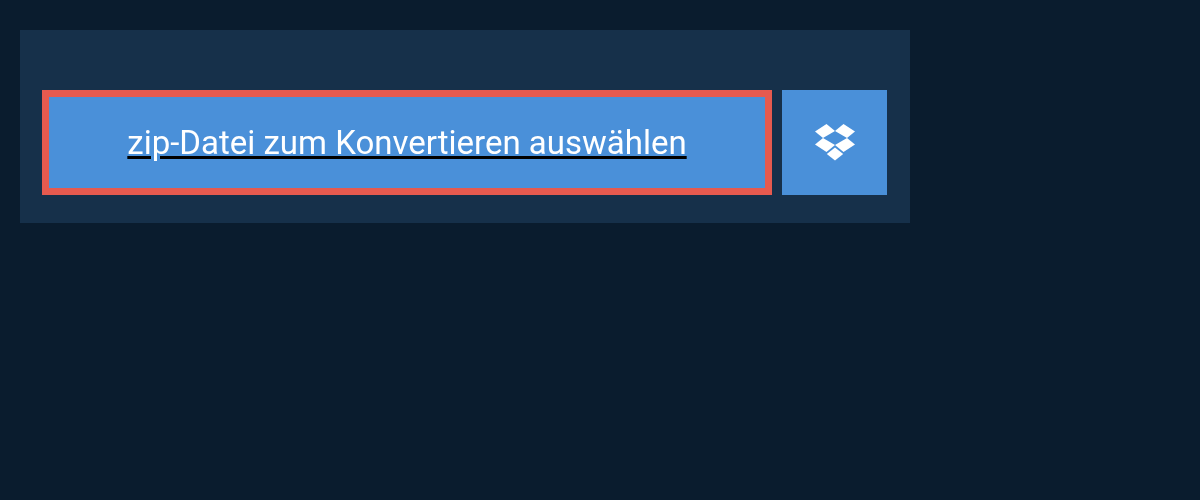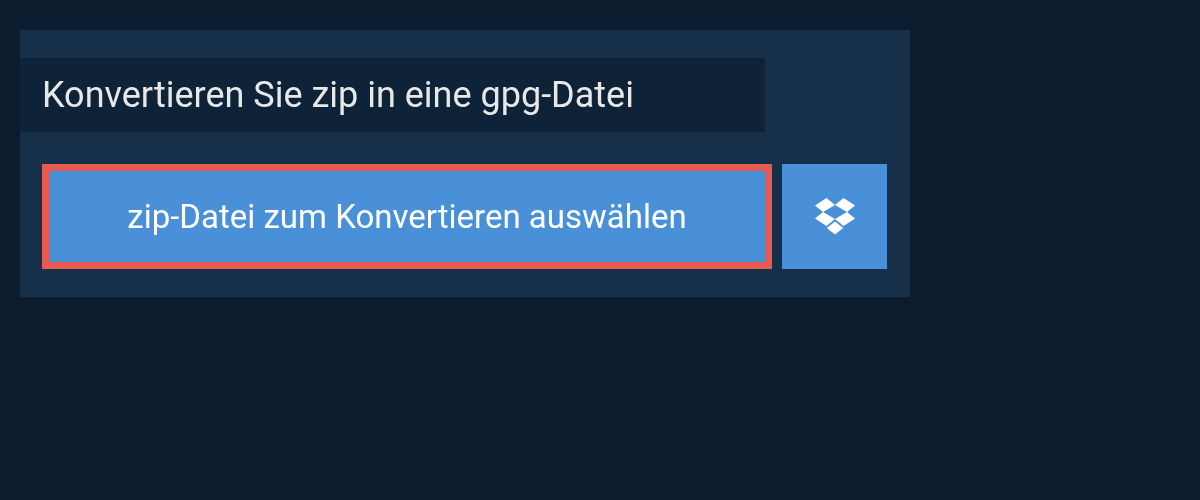--- a/index.html
+++ b/index.html
@@ -31,20 +31,21 @@
     .title-text {
       color: #e8e8e8;
       font-size: 36px;
       font-weight: 400;
     }
     .button-row {
       display: flex;
       gap: 10px;
       margin-top: 32px;
       padding: 0 22px;
+      text-decoration: underline;
     }
     .file-select-btn {
       flex: 0 0 auto;
       width: 730px;
       height: 105px;
       background: #4a90d9;
       border: 7px solid #e65a4f;
       display: flex;
       align-items: center;
       justify-content: center;
@@ -68,23 +69,20 @@
     .dropbox-icon {
       width: 40px;
       height: 38px;
       fill: #ffffff;
     }
   </style>
 </head>
 <body>
 
 <div class="panel">
-  <div class="title-bar">
-    <span class="title-text">Konvertieren Sie zip in eine gpg-Datei</span>
-  </div>
   <div class="button-row">
     <div class="file-select-btn">
       <span class="file-select-btn-text">zip-Datei zum Konvertieren auswählen</span>
     </div>
     <div class="dropbox-btn">
       <svg class="dropbox-icon" viewBox="0 0 40 38">
         <path d="M 11.5 0 L 0 7.5 L 8 14 L 20 7 L 11.5 0 Z"></path>
         <path d="M 28.5 0 L 20 7 L 32 14 L 40 7.5 L 28.5 0 Z"></path>
         <path d="M 0 20.5 L 11.5 28 L 20 21 L 8 14 L 0 20.5 Z"></path>
         <path d="M 40 20.5 L 32 14 L 20 21 L 28.5 28 L 40 20.5 Z"></path>

